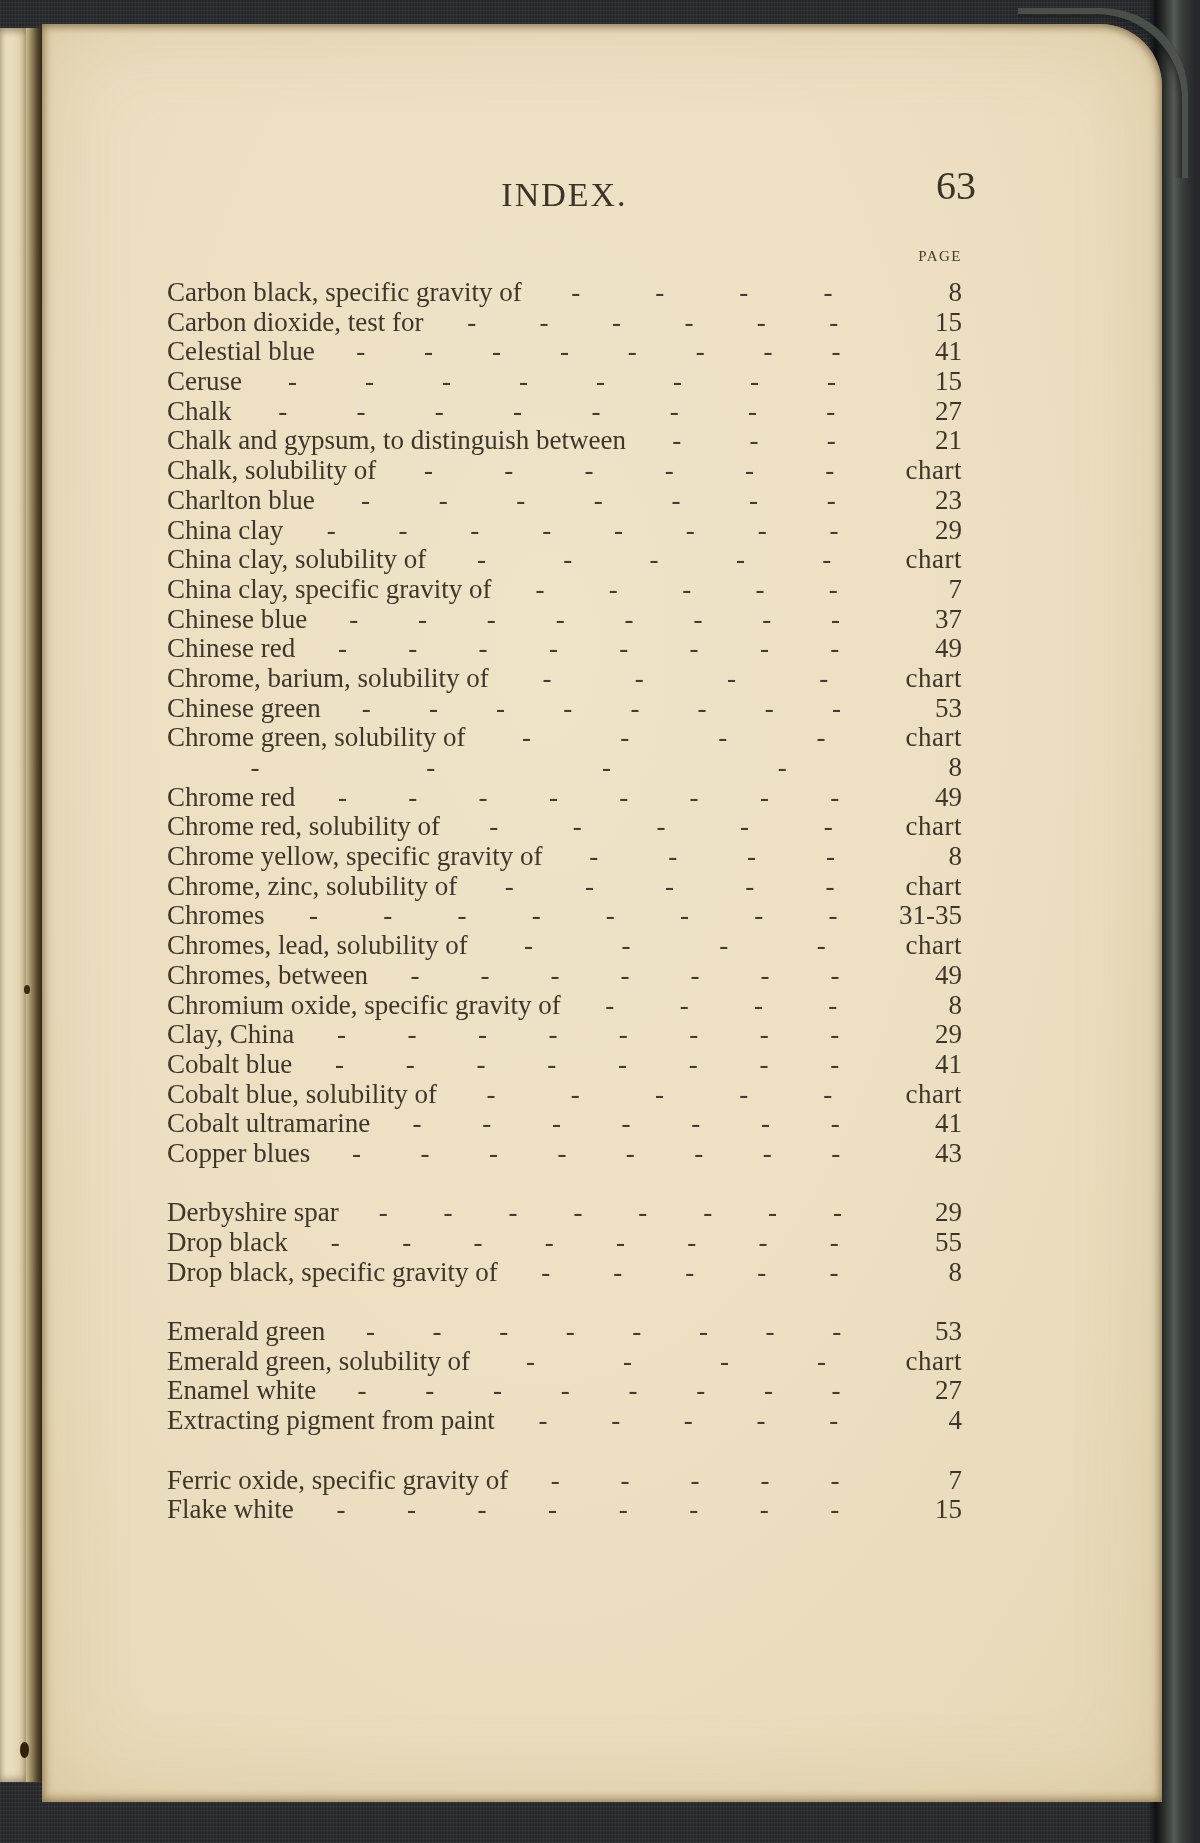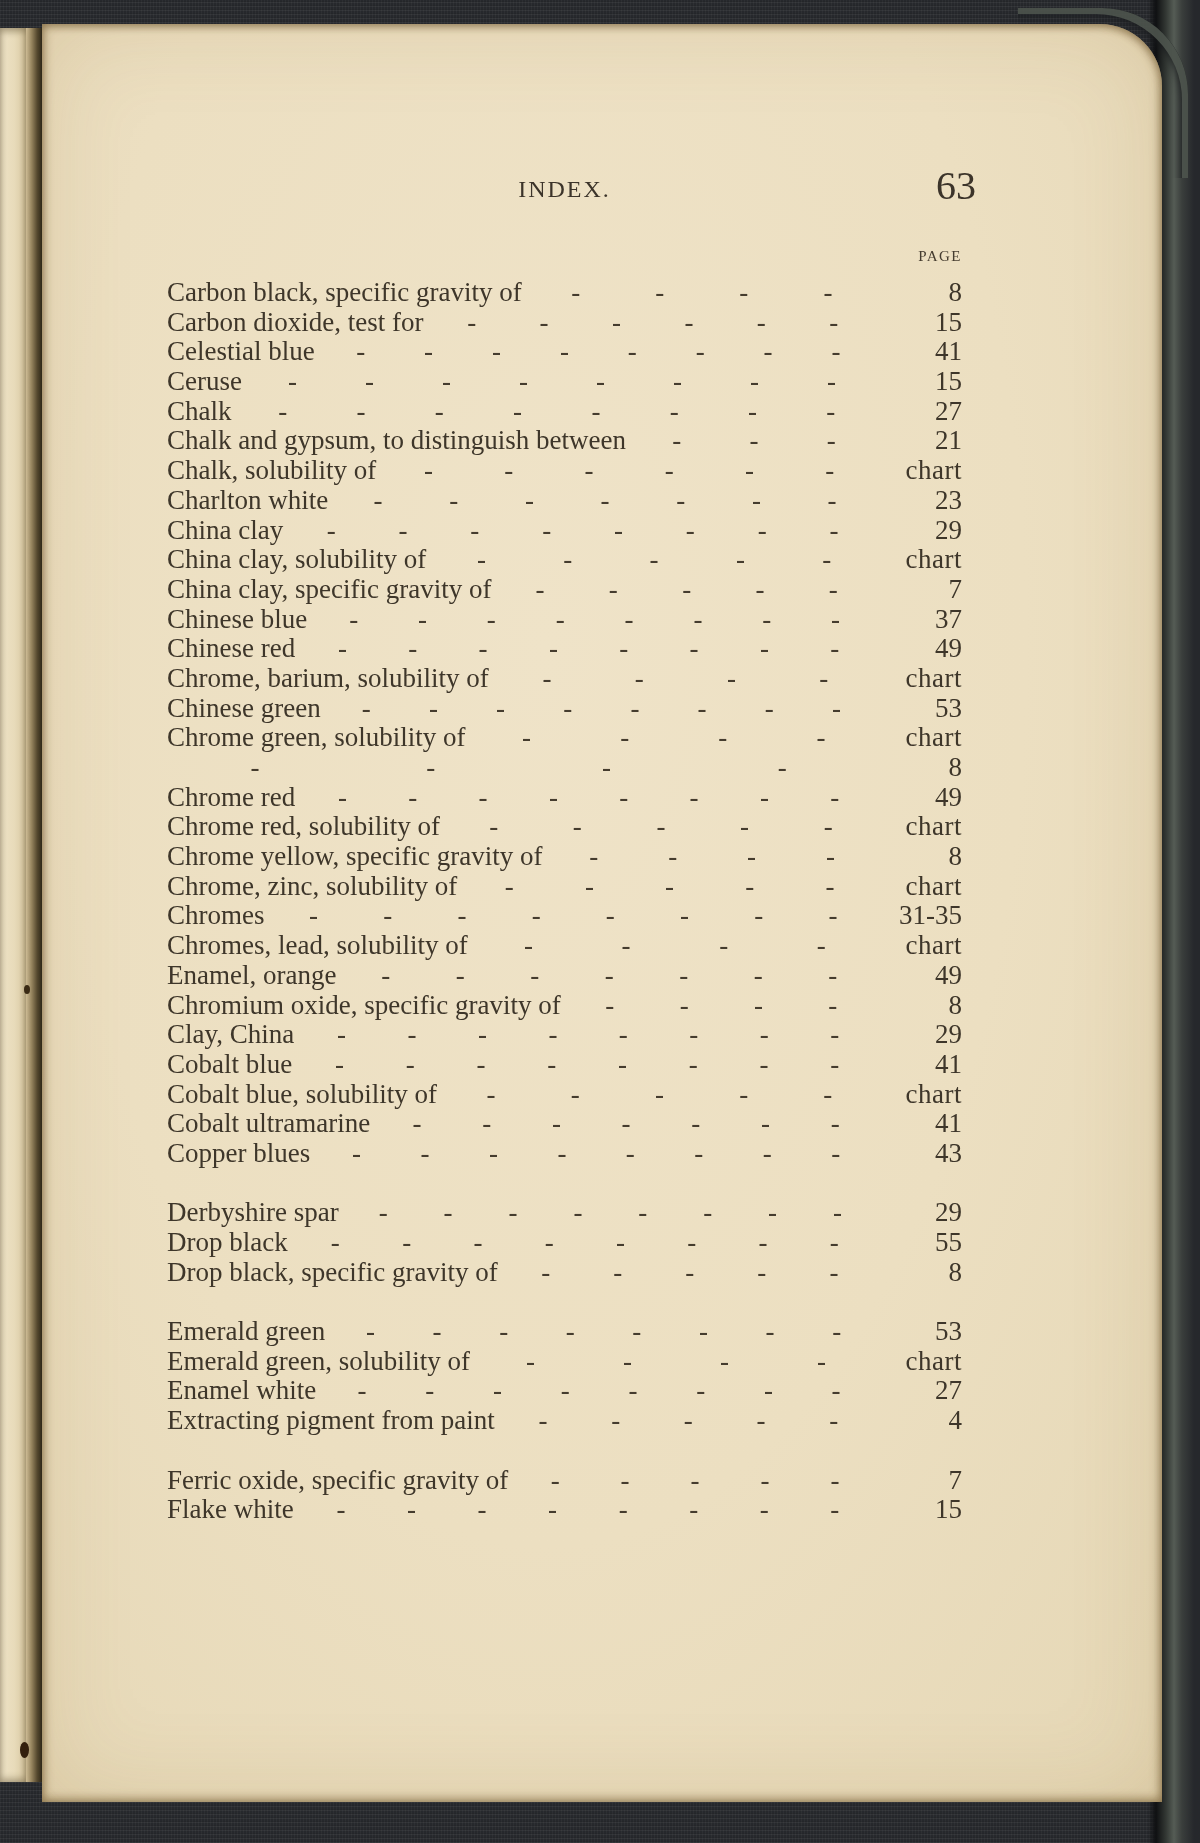--- a/index.html
+++ b/index.html
@@ -51,21 +51,21 @@
     box-shadow:
       inset 0 0 95px rgba(140,105,45,.16),
       inset -4px 0 10px rgba(90,65,25,.28),
       inset 4px 0 10px rgba(90,65,25,.22),
       inset 0 4px 7px rgba(90,65,25,.30),
       inset 0 -5px 9px rgba(90,65,25,.24);
   }
   .hdr{position:absolute;left:125px;right:200px;top:146px;height:46px;color:#3c342a;}
   .title{
     position:absolute;left:0;right:0;top:6px;text-align:center;
-    font-size:24px;letter-spacing:2px;color:#3c342a;
+    font-size:34px;letter-spacing:2px;color:#3c342a;
   }
   .folio{
     position:absolute;right:-14px;top:-8px;
     font-size:40px;color:#3c342a;text-align:right;
   }
   .col-head{
     position:absolute;right:200px;top:224px;
     font-size:15px;font-weight:normal;letter-spacing:1.5px;color:#453c2f;
   }
   .list{position:absolute;left:125px;right:200px;top:254px;}
@@ -178,21 +178,21 @@
               <span class="dash">-</span>
               <span class="dash">-</span>
               <span class="dash">-</span>
               <span class="dash">-</span>
               <span class="dash">-</span>
               <span class="dash">-</span>
             </span>
             <span class="pg italic">chart</span>
           </div>
           <div class="row">
-            <span class="label">Charlton white</span>
+            <span class="label">Charlton blue</span>
             <span class="fill">
               <span class="dash">-</span>
               <span class="dash">-</span>
               <span class="dash">-</span>
               <span class="dash">-</span>
               <span class="dash">-</span>
               <span class="dash">-</span>
               <span class="dash">-</span>
             </span>
             <span class="pg">23</span>
@@ -368,21 +368,21 @@
             <span class="label">Chromes, lead, solubility of</span>
             <span class="fill">
               <span class="dash">-</span>
               <span class="dash">-</span>
               <span class="dash">-</span>
               <span class="dash">-</span>
             </span>
             <span class="pg italic">chart</span>
           </div>
           <div class="row">
-            <span class="label">Enamel, orange</span>
+            <span class="label">Chromes, between</span>
             <span class="fill">
               <span class="dash">-</span>
               <span class="dash">-</span>
               <span class="dash">-</span>
               <span class="dash">-</span>
               <span class="dash">-</span>
               <span class="dash">-</span>
               <span class="dash">-</span>
             </span>
             <span class="pg">49</span>

